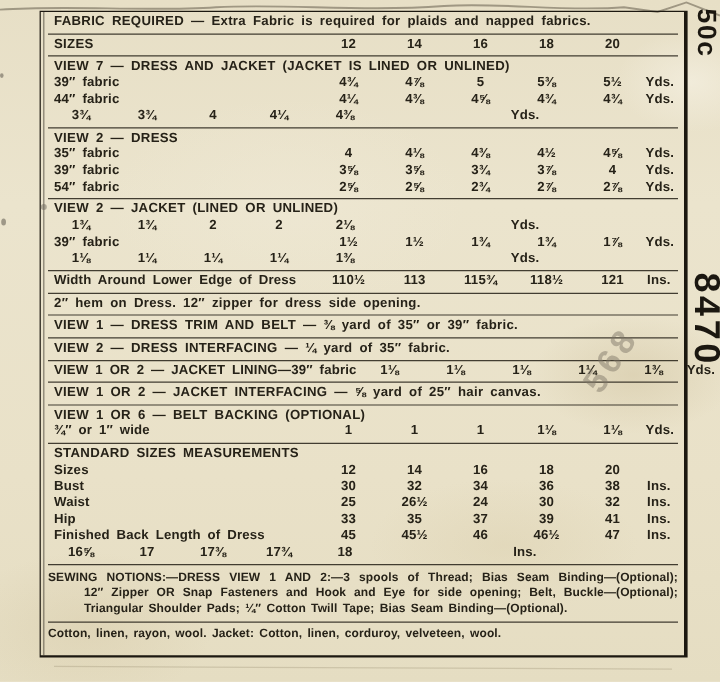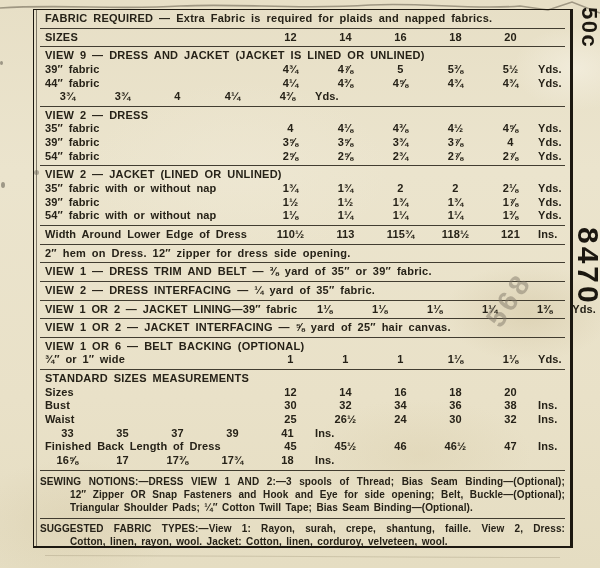--- a/index.html
+++ b/index.html
@@ -31,21 +31,21 @@
   }
   .rows{margin:0 5px 0 6px;color:#262218;font-weight:700;font-size:11px;
         letter-spacing:.15px;word-spacing:2.5px;}
   .row{display:flex;align-items:baseline;height:13.65px;line-height:13.4px;white-space:nowrap;}
   .row[data-rule="true"]{border-bottom:1.3px solid rgba(42,37,27,.88);
         padding-bottom:2px;margin-bottom:2px;}
   .lbl{flex:0 0 218px;padding-left:5px;overflow:visible;}
   .row[data-type="heading"] .lbl,.row[data-type="note"] .lbl,.row[data-type="sizes"] .lbl{
         letter-spacing:.25px;}
   .v{flex:0 0 55px;text-align:center;}
-  .u{flex:1 1 auto;text-align:left;padding-right:5px;}
+  .u{flex:1 1 auto;text-align:center;padding-right:5px;}
   .para{margin:0 5px 0 6px;color:#262218;font-weight:700;font-size:10px;
         line-height:13.2px;letter-spacing:.1px;word-spacing:1.5px;padding:2px 0 2px 0;}
   .para.notions{border-bottom:1.3px solid rgba(42,37,27,.88);padding-bottom:4px;margin-bottom:1px;}
   .pline{text-align:justify;text-align-last:justify;padding-left:0;}
   .pline + .pline{padding-left:30px;}
   .para .pline:last-child{text-align-last:left;}
   .vtext{
     position:absolute;writing-mode:vertical-rl;font-weight:700;color:#1b1710;
     font-family:"Liberation Sans","DejaVu Sans",sans-serif;
   }
@@ -88,21 +88,21 @@
         <div class="row" data-type="sizes" data-rule="true">
         <span class="lbl">SIZES</span>
         <span class="v">12</span>
         <span class="v">14</span>
         <span class="v">16</span>
         <span class="v">18</span>
         <span class="v">20</span>
         <span class="u"></span>
       </div>
         <div class="row" data-type="heading" data-rule="false">
-        <span class="lbl">VIEW 9 — DRESS AND JACKET (JACKET IS LINED OR UNLINED)</span>
+        <span class="lbl">VIEW 7 — DRESS AND JACKET (JACKET IS LINED OR UNLINED)</span>
         <span class="v"></span>
         <span class="v"></span>
         <span class="v"></span>
         <span class="v"></span>
         <span class="v"></span>
         <span class="u"></span>
       </div>
         <div class="row" data-type="data" data-rule="false">
         <span class="lbl">39″ fabric</span>
         <span class="v">4¾</span>
@@ -168,39 +168,37 @@
         <div class="row" data-type="heading" data-rule="false">
         <span class="lbl">VIEW 2 — JACKET (LINED OR UNLINED)</span>
         <span class="v"></span>
         <span class="v"></span>
         <span class="v"></span>
         <span class="v"></span>
         <span class="v"></span>
         <span class="u"></span>
       </div>
         <div class="row" data-type="data" data-rule="false">
-        <span class="lbl">35″ fabric with or without nap</span>
         <span class="v">1¾</span>
         <span class="v">1¾</span>
         <span class="v">2</span>
         <span class="v">2</span>
         <span class="v">2⅛</span>
         <span class="u">Yds.</span>
       </div>
         <div class="row" data-type="data" data-rule="false">
         <span class="lbl">39″ fabric</span>
         <span class="v">1½</span>
         <span class="v">1½</span>
         <span class="v">1¾</span>
         <span class="v">1¾</span>
         <span class="v">1⅞</span>
         <span class="u">Yds.</span>
       </div>
         <div class="row" data-type="data" data-rule="true">
-        <span class="lbl">54″ fabric with or without nap</span>
         <span class="v">1⅛</span>
         <span class="v">1¼</span>
         <span class="v">1¼</span>
         <span class="v">1¼</span>
         <span class="v">1⅜</span>
         <span class="u">Yds.</span>
       </div>
         <div class="row" data-type="data" data-rule="true">
         <span class="lbl">Width Around Lower Edge of Dress</span>
         <span class="v">110½</span>
@@ -303,20 +301,21 @@
         <div class="row" data-type="data" data-rule="false">
         <span class="lbl">Waist</span>
         <span class="v">25</span>
         <span class="v">26½</span>
         <span class="v">24</span>
         <span class="v">30</span>
         <span class="v">32</span>
         <span class="u">Ins.</span>
       </div>
         <div class="row" data-type="data" data-rule="false">
+        <span class="lbl">Hip</span>
         <span class="v">33</span>
         <span class="v">35</span>
         <span class="v">37</span>
         <span class="v">39</span>
         <span class="v">41</span>
         <span class="u">Ins.</span>
       </div>
         <div class="row" data-type="data" data-rule="false">
         <span class="lbl">Finished Back Length of Dress</span>
         <span class="v">45</span>
@@ -338,21 +337,20 @@
 
     <div class="para notions">
 
     <div class="pline">SEWING NOTIONS:—DRESS VIEW 1 AND 2:—3 spools of Thread; Bias Seam Binding—(Optional);</div>
         <div class="pline">12″ Zipper OR Snap Fasteners and Hook and Eye for side opening; Belt, Buckle—(Optional);</div>
         <div class="pline">Triangular Shoulder Pads; ¼″ Cotton Twill Tape; Bias Seam Binding—(Optional).</div>
       </div>
 
     <div class="para fabrics">
 
-    <div class="pline">SUGGESTED FABRIC TYPES:—View 1: Rayon, surah, crepe, shantung, faille. View 2, Dress:</div>
         <div class="pline">Cotton, linen, rayon, wool. Jacket: Cotton, linen, corduroy, velveteen, wool.</div>
       </div>
 
   </div>
 
   <div class="vtext price">50c</div>
   <div class="vtext patno">8470</div>
   <div class="stamp">568</div>
 
   <div class="crease"></div>

